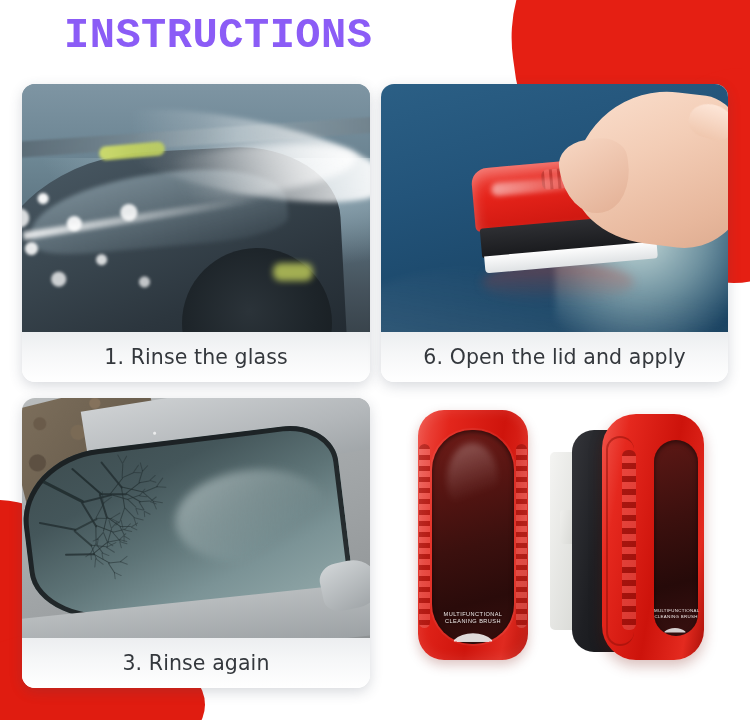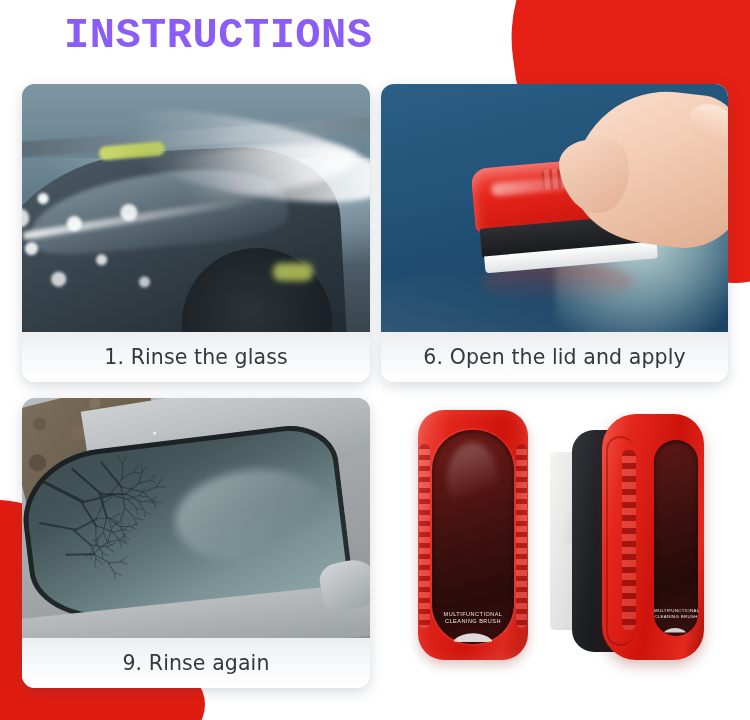--- a/index.html
+++ b/index.html
@@ -400,21 +400,21 @@
               <span style="left: 37.0128%; top: 70.9309%; width: 7.84176px; height: 0.7px; transform: rotate(27deg); opacity: 0.47;"></span>
               <span style="left: 31.5145%; top: 70.7929%; width: 11.532px; height: 0.882px; transform: rotate(64deg); opacity: 0.59;"></span>
               <span style="left: 33.7125%; top: 77.271%; width: 7.84176px; height: 0.7px; transform: rotate(32deg); opacity: 0.47;"></span>
               <span style="left: 33.7125%; top: 77.271%; width: 7.14984px; height: 0.7px; transform: rotate(90deg); opacity: 0.47;"></span>
             </div>
           <div class="p3-shine"></div>
           <div class="p3-hood"></div>
           <div class="p3-mirror"></div>
         </div>
       </div>
-      <div class="caption">9. Rinse again</div>
+      <div class="caption">3. Rinse again</div>
     </div>
   </div>
 
   <div class="products">
 
     <div class="prod-front">
       <div class="pf-body"></div>
       <div class="pf-ribs-l"></div>
       <div class="pf-ribs-r"></div>
       <div class="pf-panel">

